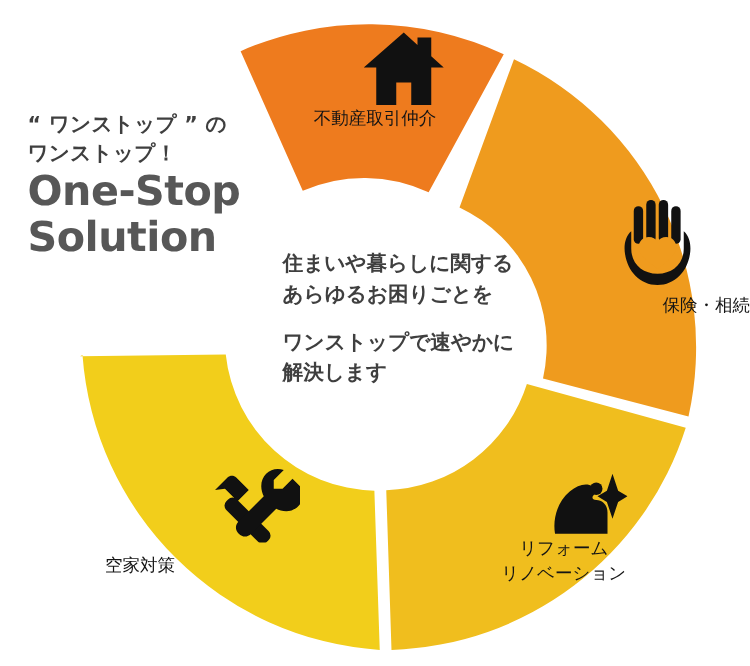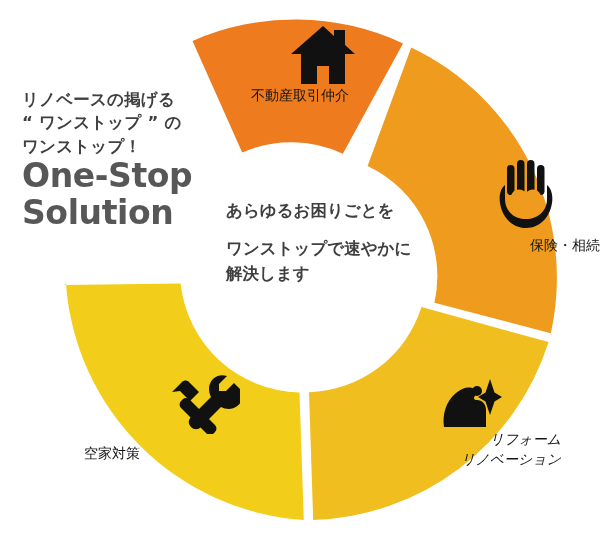--- a/index.html
+++ b/index.html
@@ -77,21 +77,21 @@
     font-size: 14px;
     font-weight: 500;
     color: #141414;
     line-height: 1.42;
     white-space: nowrap;
     text-align: center;
   }
 
   .label-top      { left: 0; top: 86px; width: 600px; }
   .label-right    { left: 410px; top: 236px; width: 190px; text-align: right; }
-  .label-bottomright { left: 341px; top: 430px; width: 220px; text-align: right; font-style: italic; }
+  .label-bottomright { left: 341px; top: 430px; width: 220px; text-align: center; }
   .label-bottomleft  { left: 84px; top: 444px; width: 220px; text-align: left; }
 
   .icon-wrap { position: absolute; }
   .icon-house      { left: 287px; top: 24px; }
   .icon-hand       { left: 498px; top: 159px; }
   .icon-sparkle    { left: 436px; top: 379px; }
   .icon-tools      { left: 166px; top: 372px; }
 </style>
 </head>
 <body>
@@ -121,30 +121,30 @@
     <path fill="#F2CE1B" d="M 303.8 519.9
              A 255 255 0 0 1 66.0 284.0
              L 64.0 285.0
              L 64.0 285.0
              L 180.6 283.5
              A 122 122 0 0 0 299.5 392.5
              Z"></path>
   </svg>
 
   <div class="left-block">
-    <div class="lead-line">リノベースの掲げる</div>
     <div class="lead-line">“ ワンストップ ” の</div>
     <div class="lead-line">ワンストップ！</div>
     <div class="bigtitle">
       <div>One-Stop</div>
       <div>Solution</div>
     </div>
   </div>
 
   <div class="center-block">
+    <div class="center-line">住まいや暮らしに関する</div>
     <div class="center-line">あらゆるお困りごとを</div>
     <div class="center-line center-para2">ワンストップで速やかに</div>
     <div class="center-line">解決します</div>
   </div>
 
   <div class="icon-wrap icon-house">
     <svg width="72" height="62" viewBox="0 0 72 62">
       <path fill="#111111" d="M36 2 L4 30 L14 30 L14 60 L30 60 L30 42 L42 42 L42 60 L58 60 L58 30 L68 30 L58 21 L58 6 L47 6 L47 12 Z"></path>
     </svg>
   </div>

